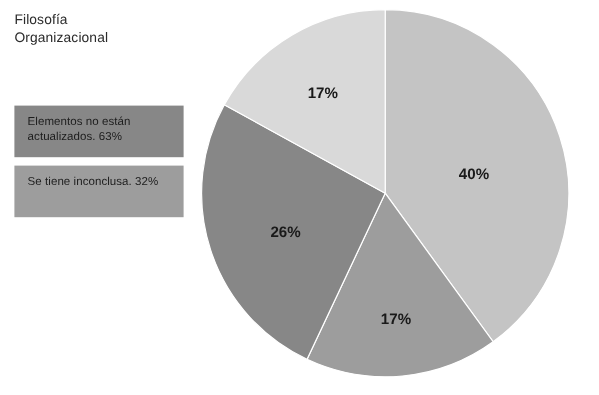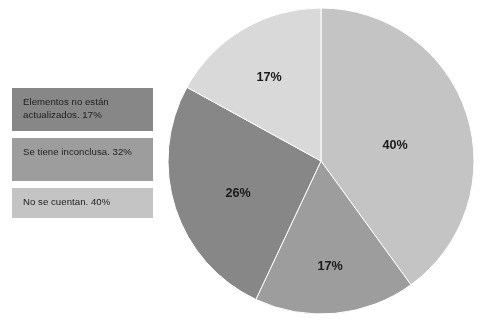--- a/index.html
+++ b/index.html
@@ -70,25 +70,26 @@
     fill: #1a1a1a;
     text-anchor: middle;
     dominant-baseline: middle;
   }
 </style>
 </head>
 <body>
 
 <div id="canvas">
 
+  <div id="chart-title">Filosofía
+Organizacional</div>
 
   <div id="legend">
-      <div class="legend-item h2" style="background: rgb(135, 135, 135); color: rgb(29, 29, 29);"><span>Elementos no están actualizados. 17%</span></div>
+      <div class="legend-item h2" style="background: rgb(135, 135, 135); color: rgb(29, 29, 29);"><span>Elementos no están actualizados. 63%</span></div>
       <div class="legend-item h2" style="background: rgb(157, 157, 157); color: rgb(29, 29, 29);"><span>Se tiene inconclusa. 32%</span></div>
-      <div class="legend-item h1" style="background: rgb(196, 196, 196); color: rgb(29, 29, 29);"><span>No se cuentan. 40%</span></div>
     </div>
 
   <div id="pie-wrap">
     <svg id="pie-svg" width="499" height="329" viewBox="0 0 499 329">
       <g id="pie-slices">
           <path d="M 321 161 L 321.00 8.00 A 153 153 0 0 1 410.93 284.78 Z" fill="#c4c4c4" stroke="#ffffff" stroke-width="1"></path>
           <path d="M 321 161 L 410.93 284.78 A 153 153 0 0 1 255.86 299.44 Z" fill="#9d9d9d" stroke="#ffffff" stroke-width="1"></path>
           <path d="M 321 161 L 255.86 299.44 A 153 153 0 0 1 186.93 87.29 Z" fill="#878787" stroke="#ffffff" stroke-width="1"></path>
           <path d="M 321 161 L 186.93 87.29 A 153 153 0 0 1 321.00 8.00 Z" fill="#d9d9d9" stroke="#ffffff" stroke-width="1"></path>
         </g>

